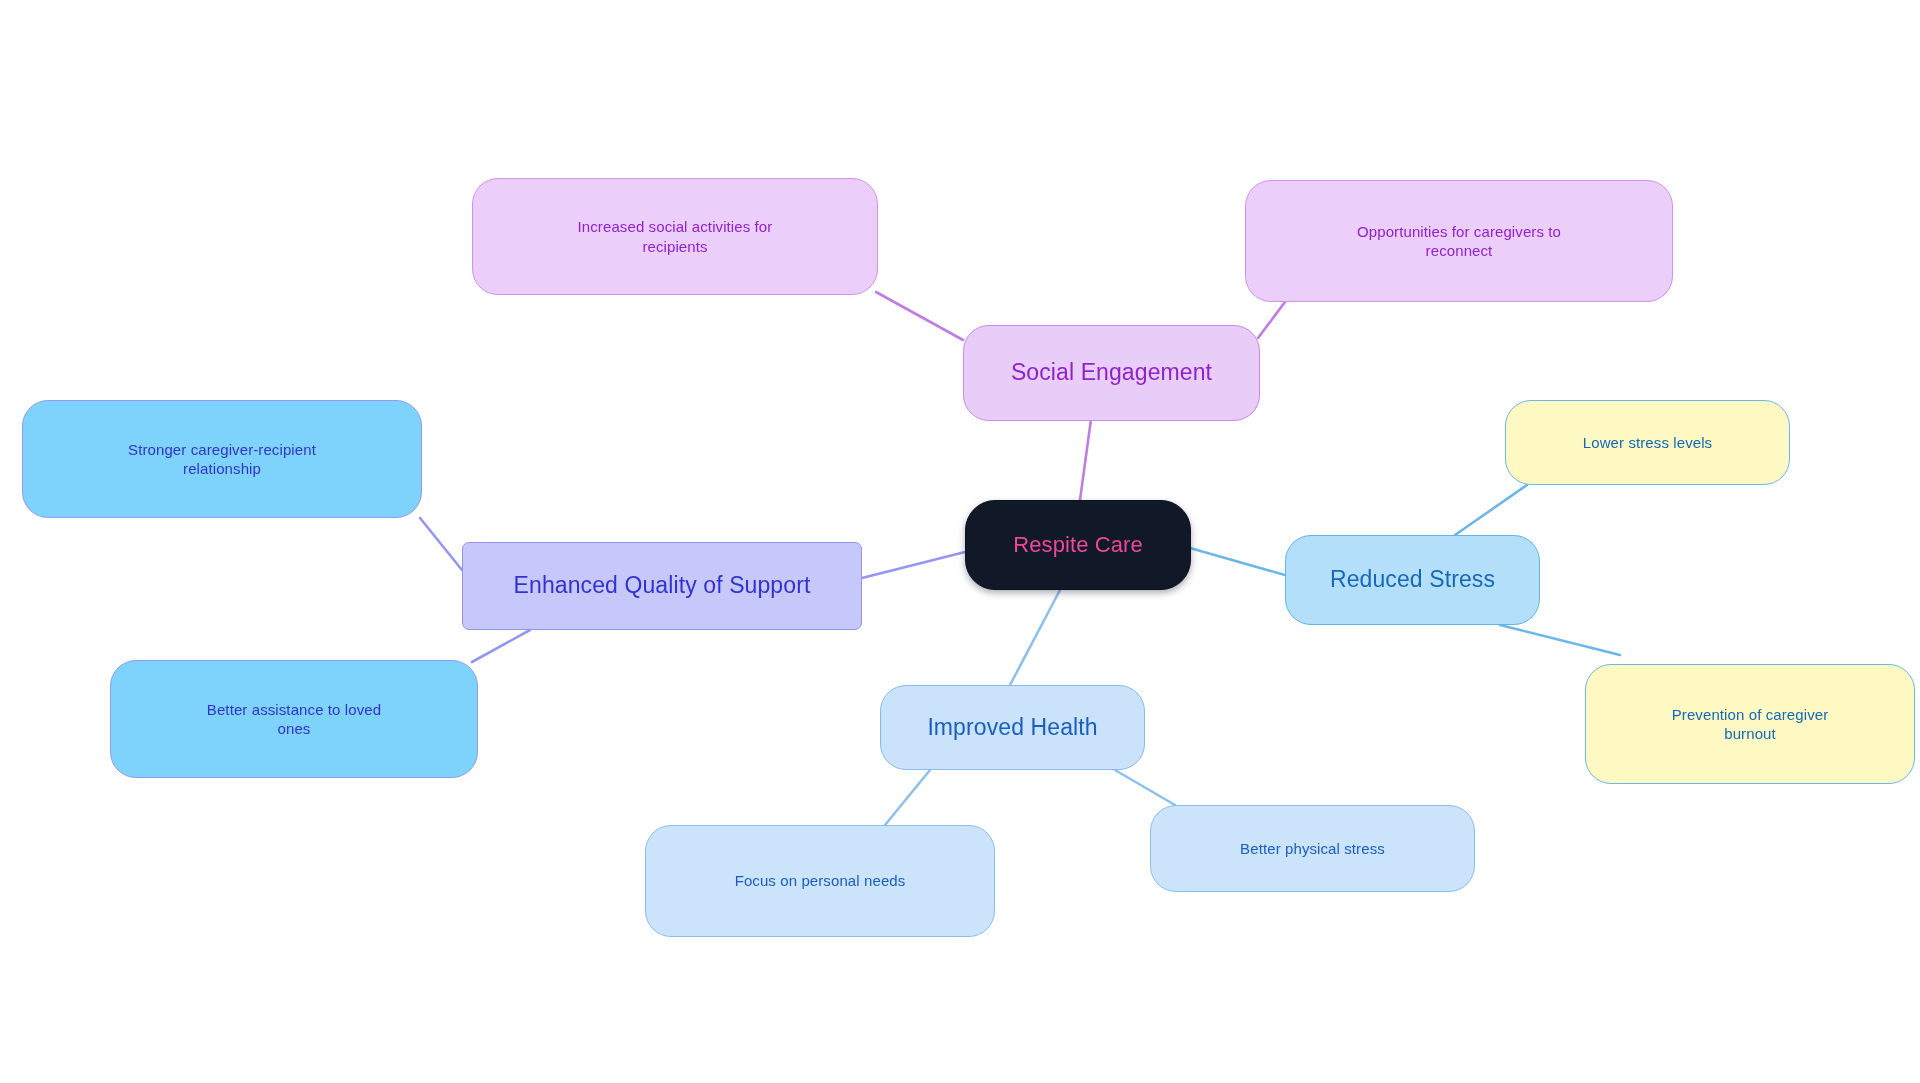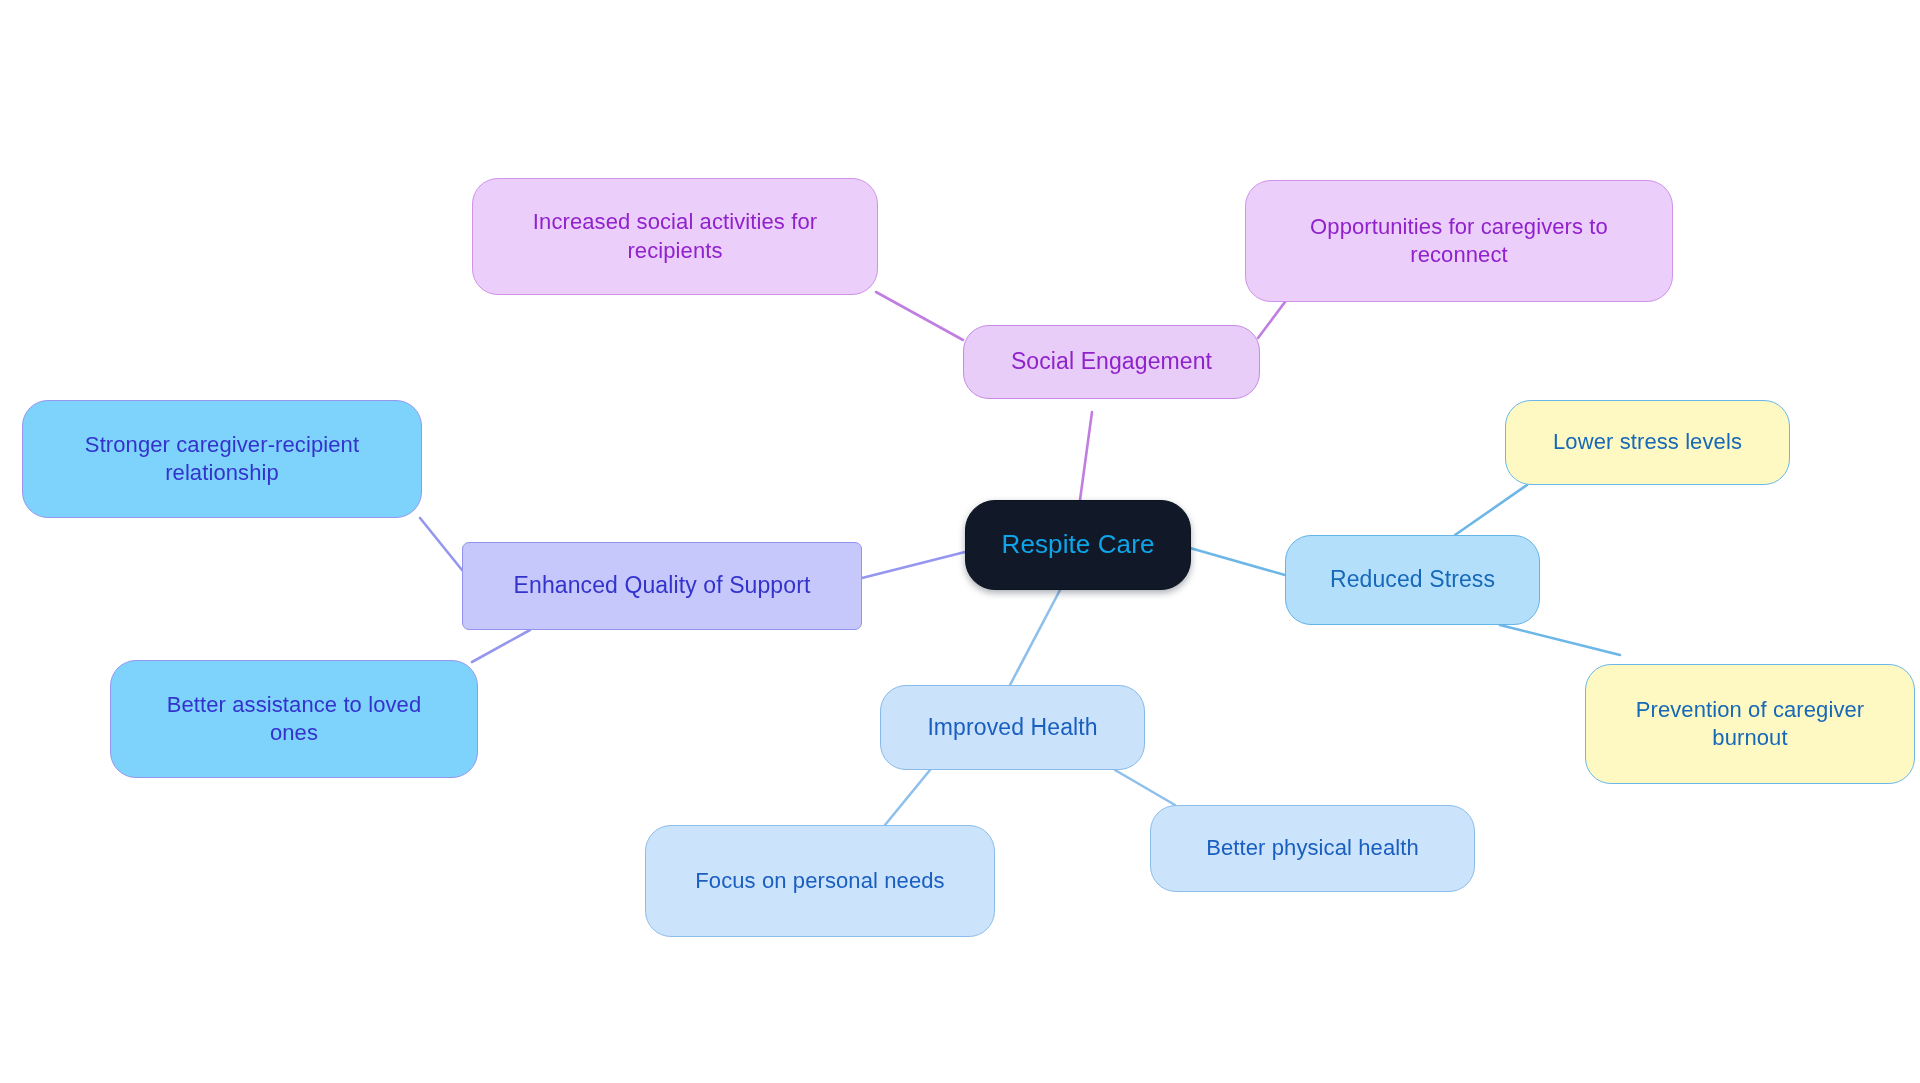--- a/index.html
+++ b/index.html
@@ -43,23 +43,23 @@
   }
   .node-label {
     display: block;
     white-space: pre-line;
   }
 
   
   .node.root {
     background: #111827;
     border-color: #0b1220;
-    color: #0ea5e9;
+    color: #ec4899;
     border-radius: 30px;
-    font-size: 26px;
+    font-size: 22px;
     box-shadow: 0 3px 7px rgba(15, 23, 42, 0.35);
   }
 
   
   .node.branch-social {
     background: #e7cdf7;
     border-color: #c98ae6;
     color: #9022cc;
   }
   .node.leaf-social {
@@ -98,21 +98,21 @@
     border-radius: 7px;
   }
   .node.leaf-support {
     background: #7dd3fc;
     border-color: #9698f0;
     color: #3333cc;
   }
 
   .size-root  { font-size: 26px; }
   .size-branch{ font-size: 23px; }
-  .size-leaf  { font-size: 22px; }
+  .size-leaf  { font-size: 15px; }
 </style>
 </head>
 <body>
 
 <div id="mindmap-canvas">
 
   <svg id="edge-layer" viewBox="0 0 1920 1083" xmlns="http://www.w3.org/2000/svg">
     <g fill="none" stroke-width="2.6" stroke-linecap="round">
       <line x1="1080" y1="500" x2="1092" y2="412" stroke="#c07fe0"></line>
       <line x1="1190" y1="548" x2="1285" y2="575" stroke="#6cb6e8"></line>
@@ -130,21 +130,21 @@
 
       <line x1="462" y1="570" x2="420" y2="518" stroke="#9597ef"></line>
       <line x1="530" y1="630" x2="472" y2="662" stroke="#9597ef"></line>
     </g>
   </svg>
 
   <div class="node root size-root" style="left:965px; top:500px; width:226px; height:90px;">
     <span class="node-label">Respite Care</span>
   </div>
 
-  <div class="node branch-social size-branch" style="left:963px; top:325px; width:297px; height:74px;">
+  <div class="node branch-social size-branch" style="left:963px; top:325px; width:297px; height:96px;">
     <span class="node-label">Social Engagement</span>
   </div>
   <div class="node leaf-social size-leaf" style="left:472px; top:178px; width:406px; height:117px;">
     <span class="node-label">Increased social activities for
 recipients</span>
   </div>
   <div class="node leaf-social size-leaf" style="left:1208px; top:180px; width:428px; height:122px;margin-left:37px;">
     <span class="node-label">Opportunities for caregivers to
 reconnect</span>
   </div>
@@ -160,21 +160,21 @@
 burnout</span>
   </div>
 
   <div class="node branch-health size-branch" style="left:880px; top:685px; width:265px; height:85px;">
     <span class="node-label">Improved Health</span>
   </div>
   <div class="node leaf-health size-leaf" style="left:645px; top:825px; width:350px; height:112px;">
     <span class="node-label">Focus on personal needs</span>
   </div>
   <div class="node leaf-health size-leaf" style="left:1150px; top:805px; width:325px; height:87px;">
-    <span class="node-label">Better physical health</span>
+    <span class="node-label">Better physical stress</span>
   </div>
 
   <div class="node branch-support size-branch" style="left:462px; top:542px; width:400px; height:88px;">
     <span class="node-label">Enhanced Quality of Support</span>
   </div>
   <div class="node leaf-support size-leaf" style="left:22px; top:400px; width:400px; height:118px;">
     <span class="node-label">Stronger caregiver-recipient
 relationship</span>
   </div>
   <div class="node leaf-support size-leaf" style="left:110px; top:660px; width:368px; height:118px;">

